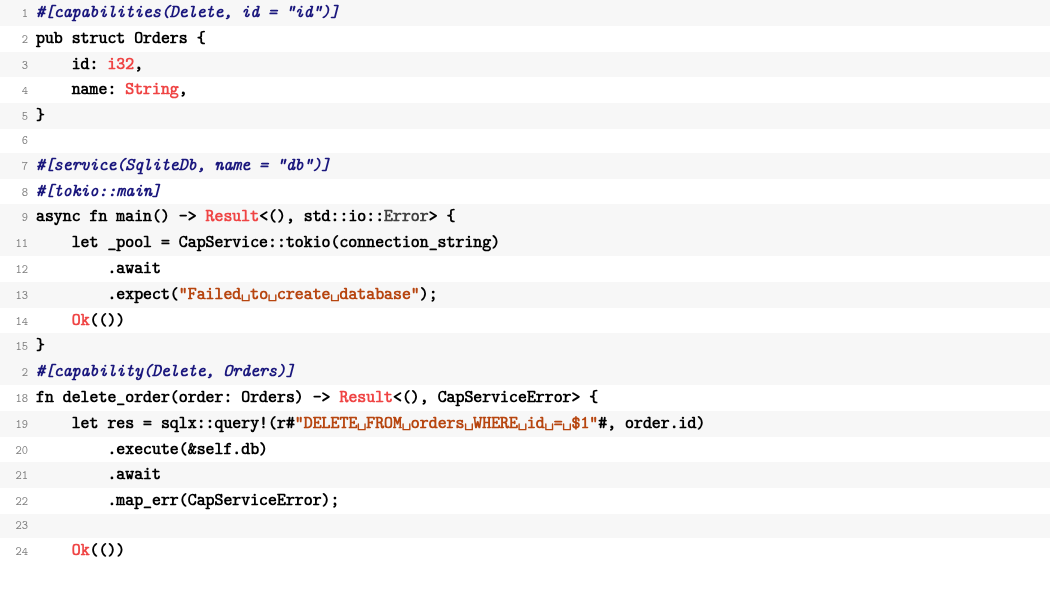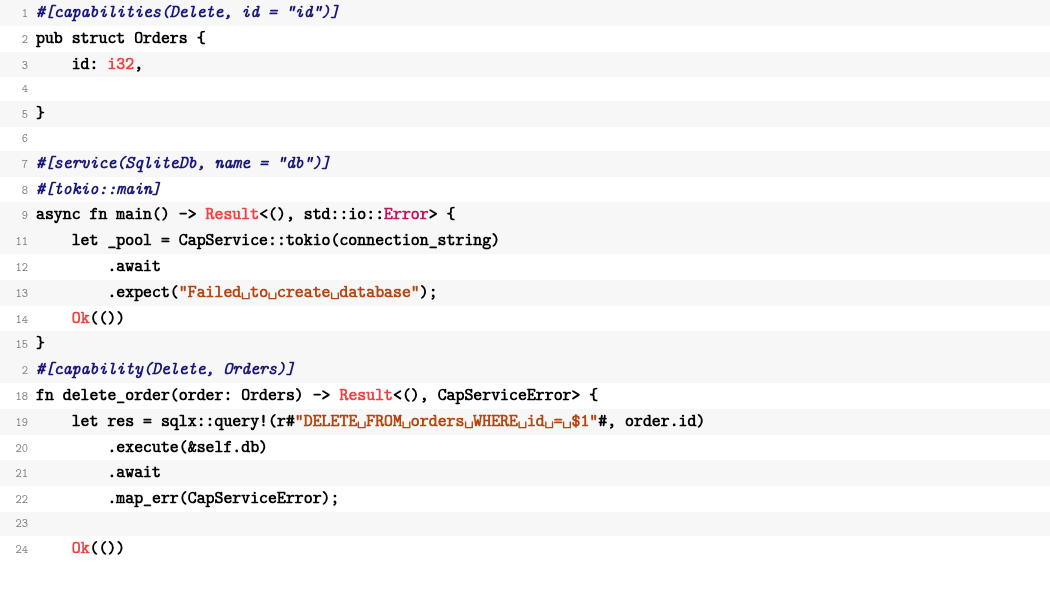--- a/index.html
+++ b/index.html
@@ -38,32 +38,32 @@
     padding-right: 8px;
     font-family: "Latin Modern Mono", "CMU Typewriter Text", "Courier New", monospace;
     flex-shrink: 0;
   }
   .code {
     color: #000000;
     font-weight: bold;
   }
   .tk-attr { color: #1a177d; font-style: italic; font-weight: bold; }
   .tk-type { color: #ef4444; font-weight: bold; }
-  .tk-err  { color: #be185d; font-weight: bold; }
+  .tk-err  { color: #404040; font-weight: bold; }
   .tk-str  { color: #b7450f; font-weight: bold; }
   .tk-plain{ color: #000000; font-weight: bold; }
 </style>
 </head>
 <body>
 
 <div class="code-block" id="code-block">
     <div class="line odd"><span class="ln">1</span><span class="code"><span class="tk-attr">#[capabilities(Delete, id = "id")]</span></span></div>
     <div class="line even"><span class="ln">2</span><span class="code"><span class="tk-plain">pub struct Orders {</span></span></div>
     <div class="line odd"><span class="ln">3</span><span class="code"><span class="tk-plain">    id: </span><span class="tk-type">i32</span><span class="tk-plain">,</span></span></div>
-    <div class="line even"><span class="ln">4</span></div>
+    <div class="line even"><span class="ln">4</span><span class="code"><span class="tk-plain">    name: </span><span class="tk-type">String</span><span class="tk-plain">,</span></span></div>
     <div class="line odd"><span class="ln">5</span><span class="code"><span class="tk-plain">}</span></span></div>
     <div class="line even"><span class="ln">6</span><span class="code"><span class="tk-plain"></span></span></div>
     <div class="line odd"><span class="ln">7</span><span class="code"><span class="tk-attr">#[service(SqliteDb, name = "db")]</span></span></div>
     <div class="line even"><span class="ln">8</span><span class="code"><span class="tk-attr">#[tokio::main]</span></span></div>
     <div class="line odd"><span class="ln">9</span><span class="code"><span class="tk-plain">async fn main() -&gt; </span><span class="tk-type">Result</span><span class="tk-plain">&lt;(), std::io::</span><span class="tk-err">Error</span><span class="tk-plain">&gt; {</span></span></div>
     <div class="line odd"><span class="ln">11</span><span class="code"><span class="tk-plain">    let _pool = CapService::tokio(connection_string)</span></span></div>
     <div class="line even"><span class="ln">12</span><span class="code"><span class="tk-plain">        .await</span></span></div>
     <div class="line odd"><span class="ln">13</span><span class="code"><span class="tk-plain">        .expect(</span><span class="tk-str">"Failed␣to␣create␣database"</span><span class="tk-plain">);</span></span></div>
     <div class="line even"><span class="ln">14</span><span class="code"><span class="tk-plain">    </span><span class="tk-type">Ok</span><span class="tk-plain">(())</span></span></div>
     <div class="line odd"><span class="ln">15</span><span class="code"><span class="tk-plain">}</span></span></div>

